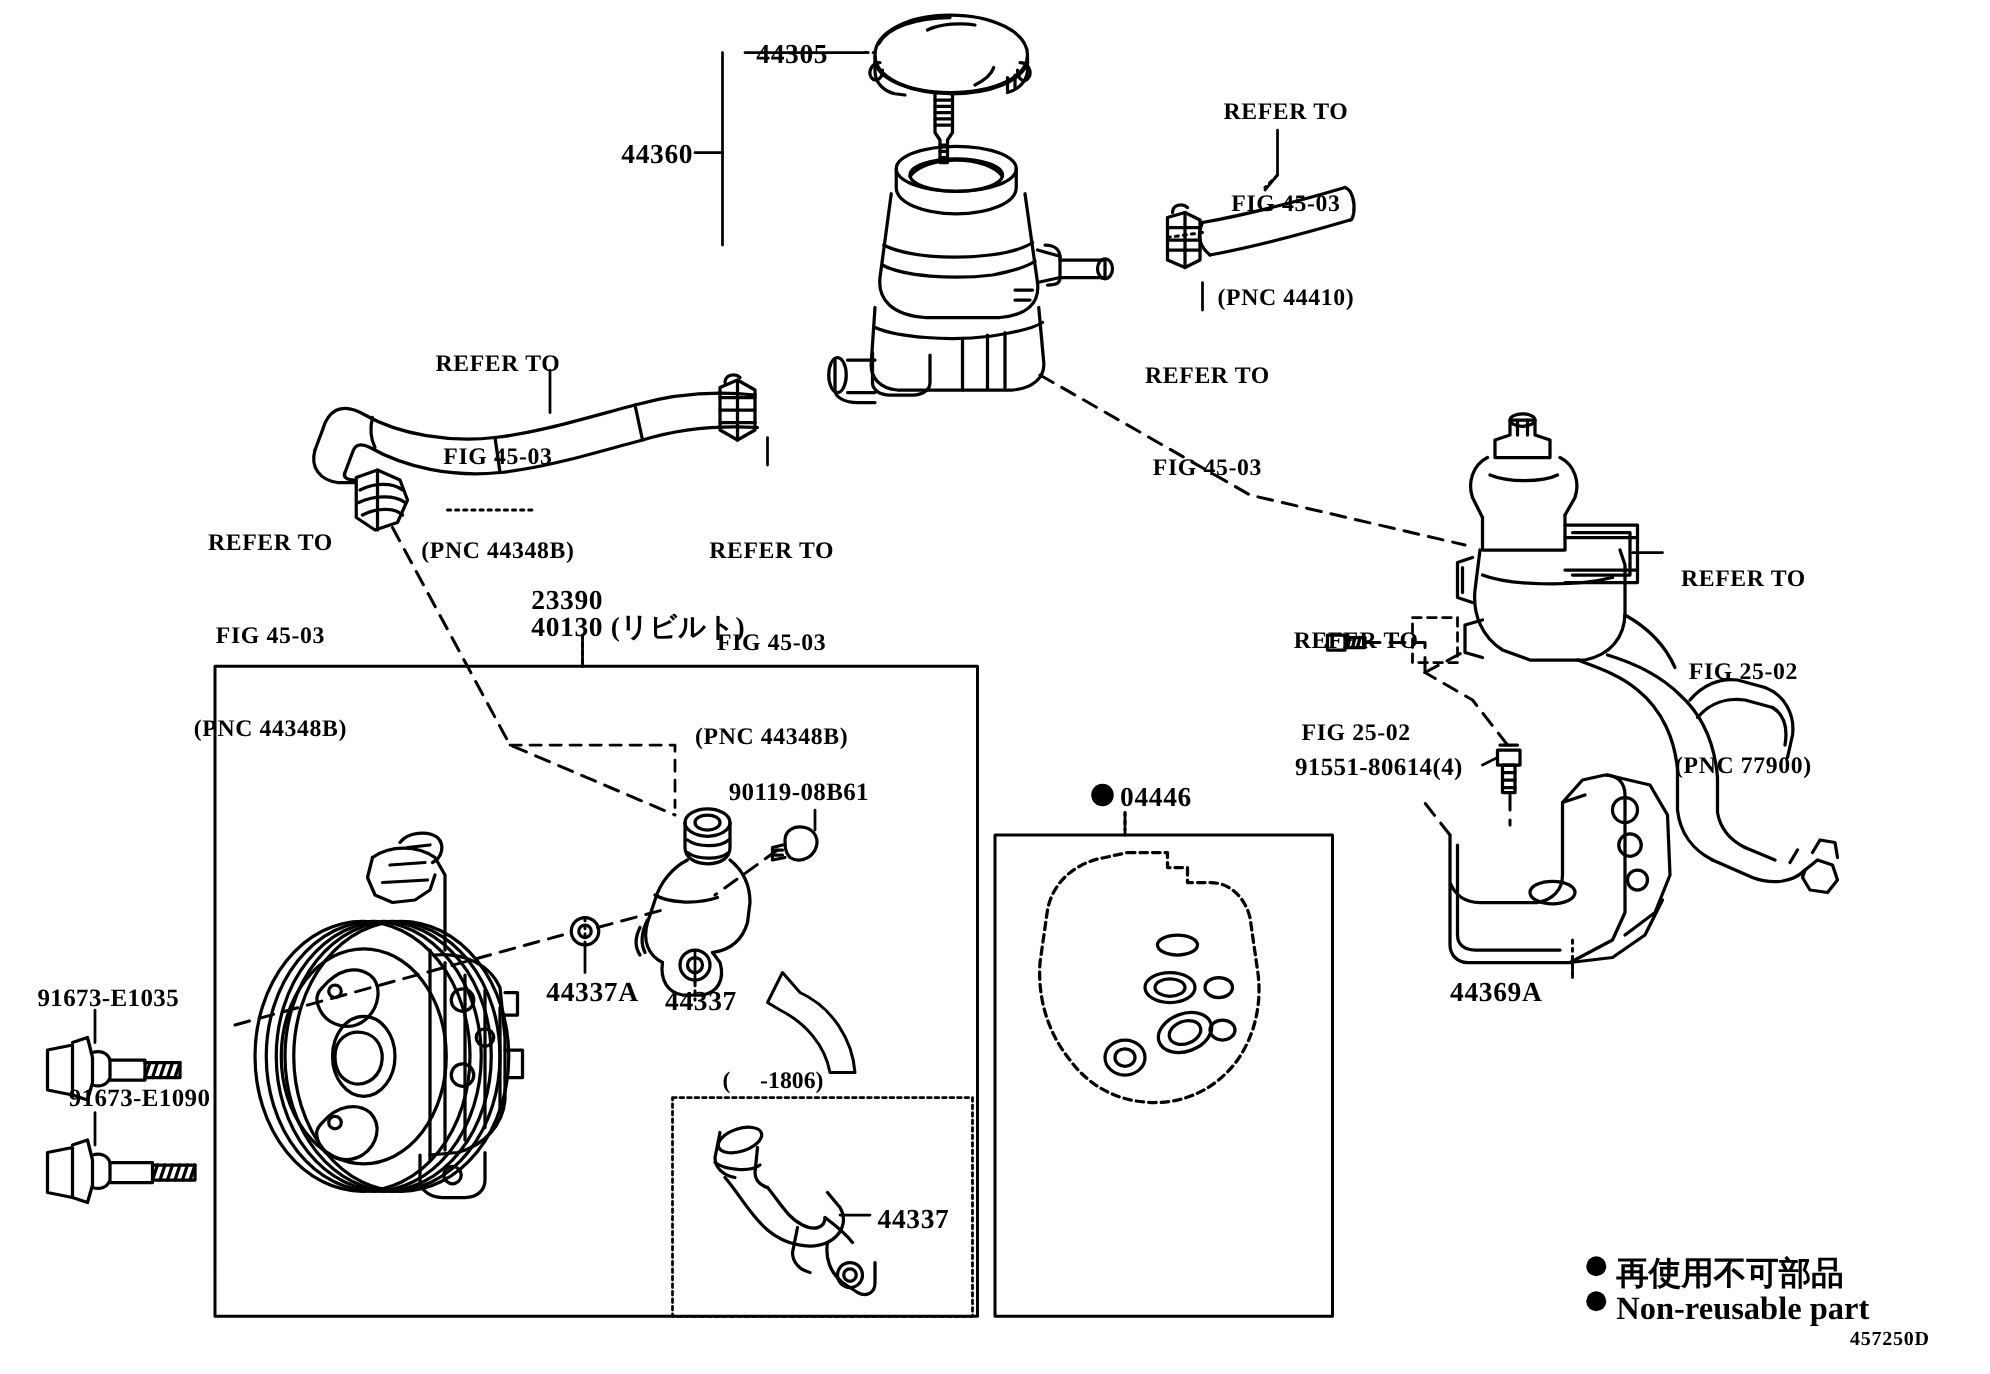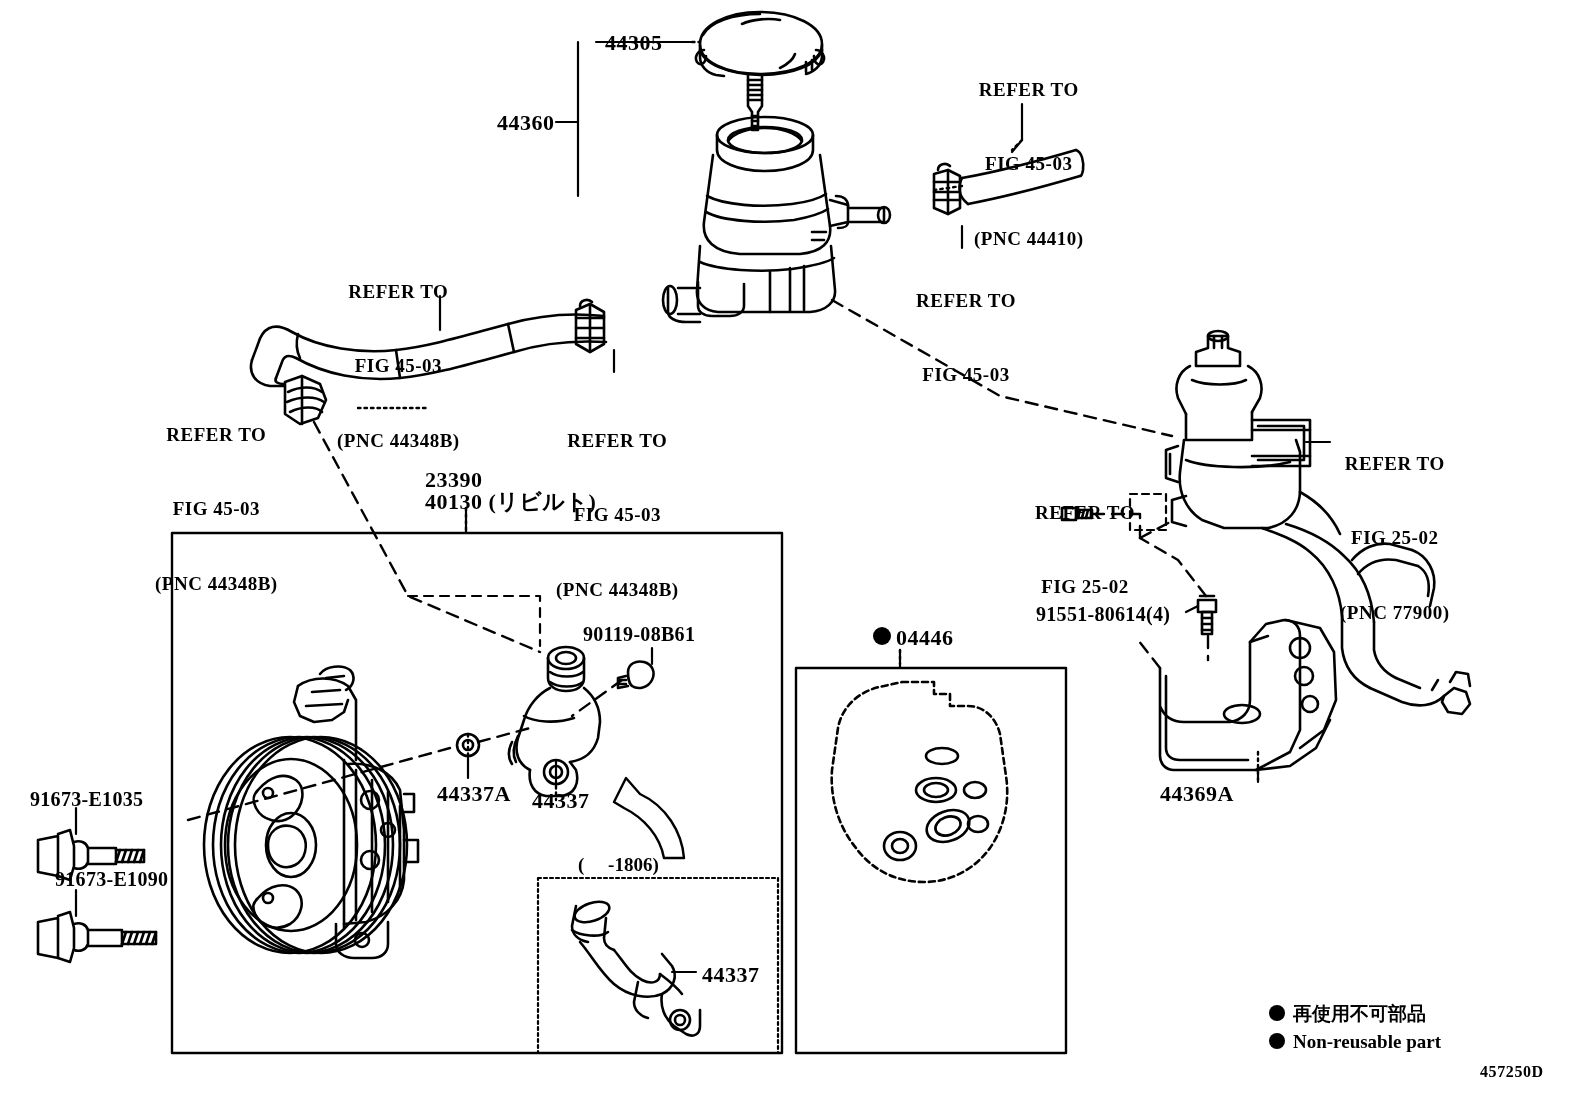--- a/index.html
+++ b/index.html
@@ -17,21 +17,21 @@
     font-family:Liberation Serif, serif;
     font-weight:700;
     color:#000000;
     white-space:pre;
     line-height:1.30;
     letter-spacing:0px;
   }
   .lbl.pn   { font-size:22px; letter-spacing:0.5px; }
   .lbl.pn-sm{ font-size:20px; letter-spacing:0.3px; }
   .lbl.ref  { font-size:19px; letter-spacing:0.5px;text-align:center; }
-  .lbl.legend { font-size:19px; font-weight:700; }
+  .lbl.legend { font-size:26px; font-weight:700; }
   .lbl.figid { font-size:16px; font-weight:700; letter-spacing:0.6px; }
   .lbl.daterange { font-size:19px; font-weight:700; }
 </style>
 </head>
 <body>
 
 <div id="diagram-root">
 
   <svg class="art" viewBox="0 0 1592 1099">
     <g fill="none" stroke="#000" stroke-width="2.6" stroke-linecap="round" stroke-linejoin="round">

